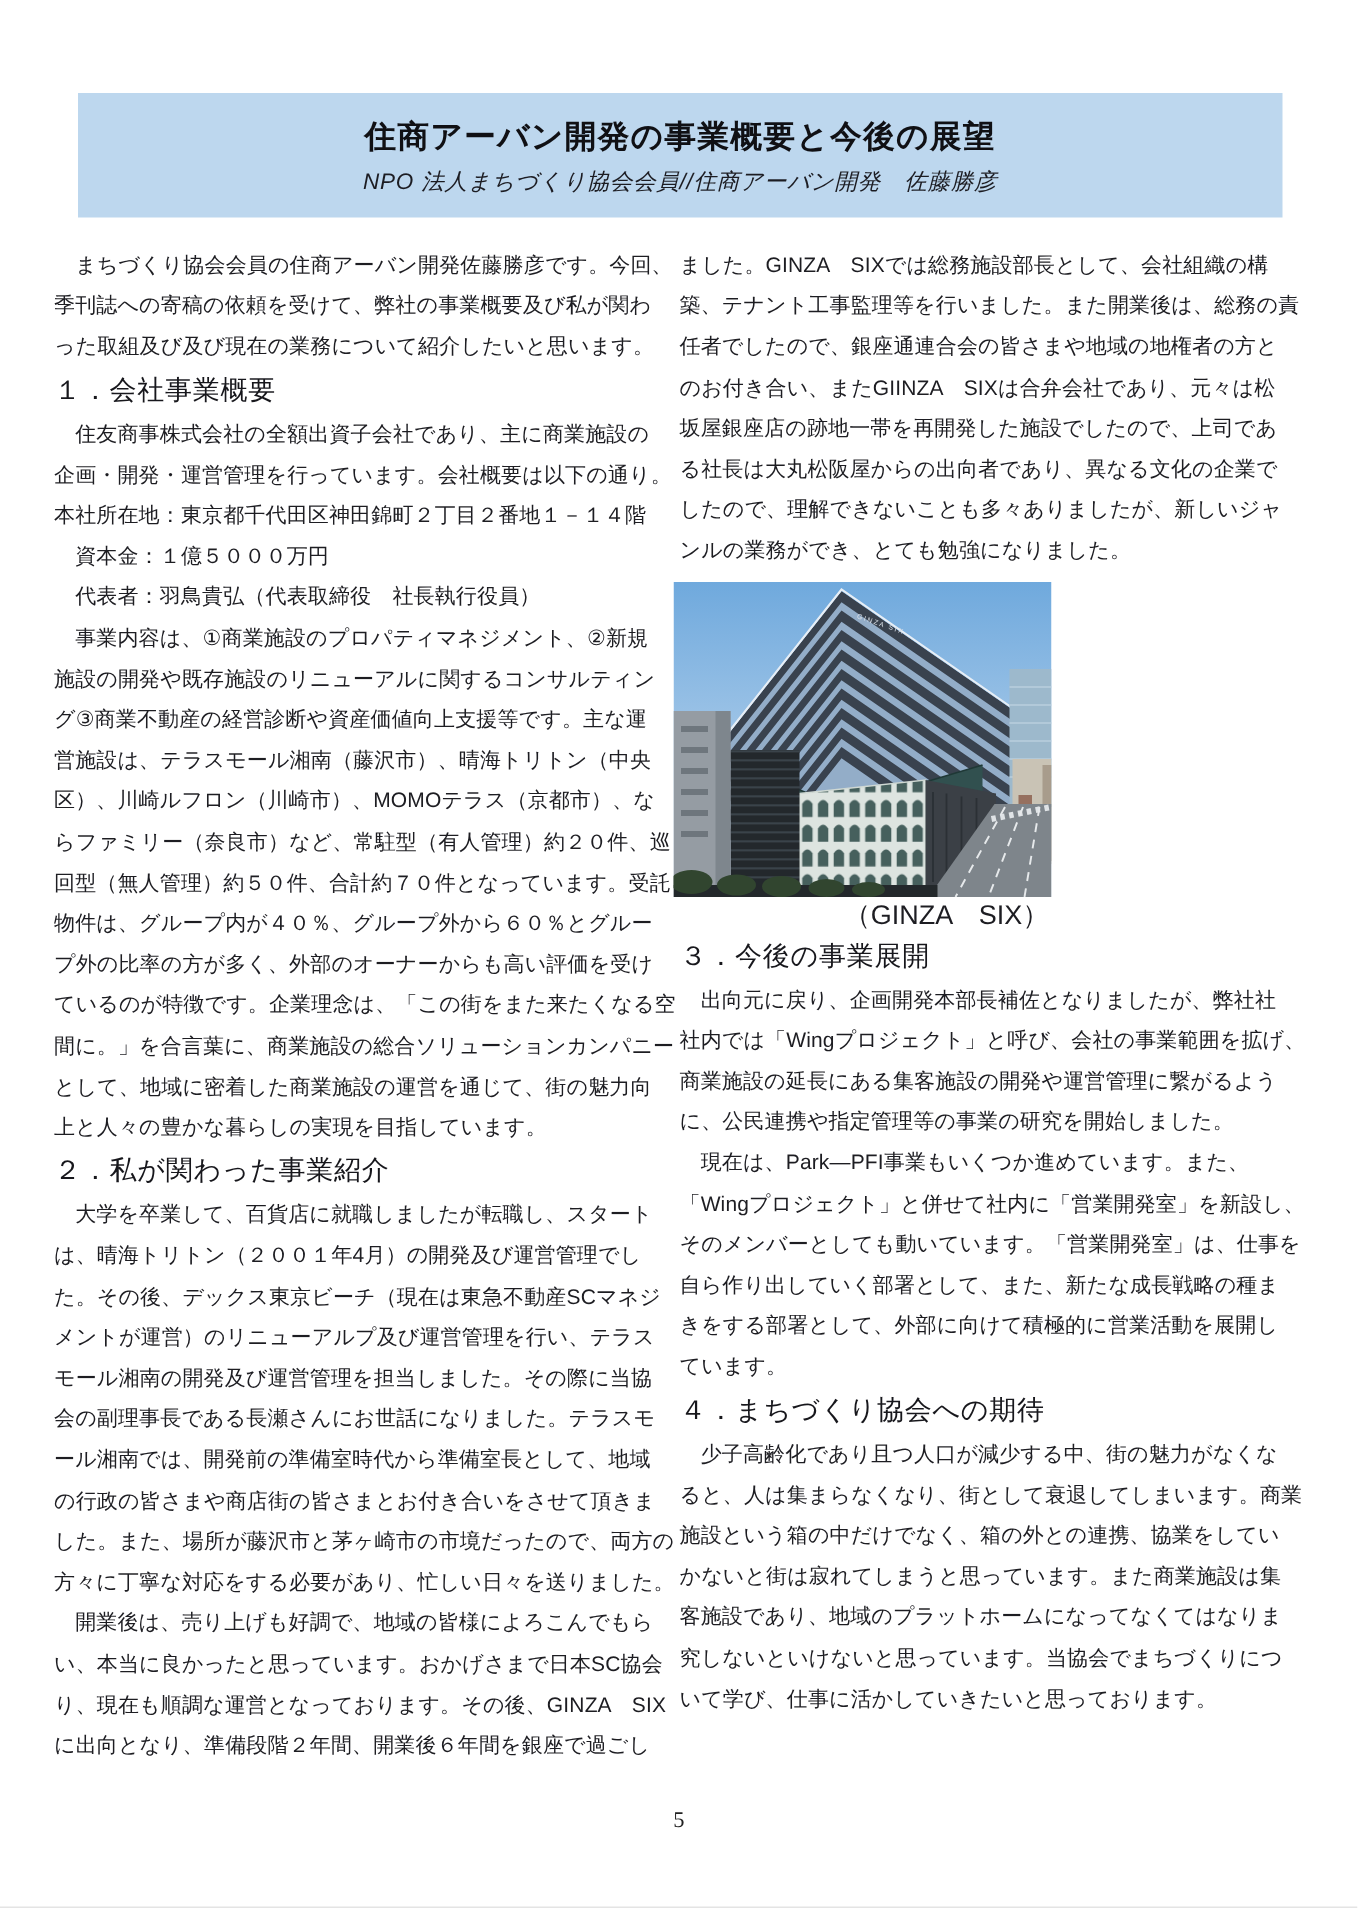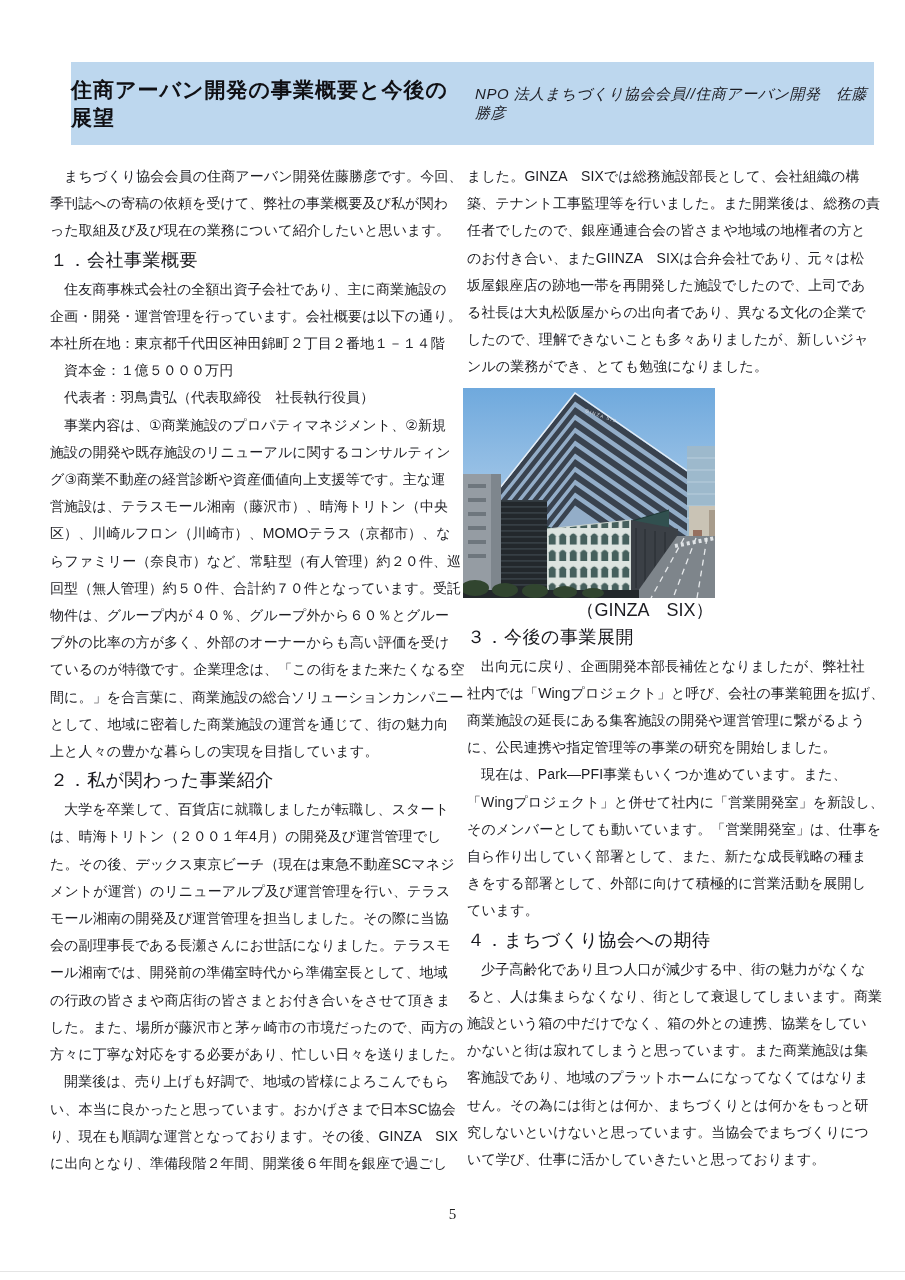--- a/index.html
+++ b/index.html
@@ -6,26 +6,26 @@
   body{
     width:905px;height:1280px;background:#ffffff;position:relative;overflow:hidden;
     font-family:"Liberation Sans","DejaVu Sans",sans-serif;
   }
   .page{position:absolute;inset:0;background:#fff;}
   .page-edge{position:absolute;left:0;top:1271px;width:905px;height:1px;background:#e4e4e4;}
 
   .header-banner{
     position:absolute;left:52px;top:62px;width:803px;height:83px;
     background:#bdd7ee;
-    display:flex;justify-content:center;align-items:center;gap:7px;margin-left:19px;
+    display:flex;flex-direction:column;justify-content:center;align-items:center;gap:7px;
   }
   .title{font-size:21px;font-weight:bold;color:#101014;letter-spacing:1px;}
   .subtitle{font-size:15px;color:#1c1c22;letter-spacing:0.5px;font-style:italic;}
 
-  .columns{position:absolute;left:50px;top:163px;width:808px;display:flex;gap:21px;}
+  .columns{position:absolute;left:36px;top:163px;width:808px;display:flex;gap:21px;}
   .col{width:396px;flex:none;}
   .line{
     font-size:14px;line-height:27.2px;color:#1d1d22;
     white-space:pre;letter-spacing:0.1px;
   }
   .heading{
     font-size:18px;line-height:31px;color:#17171c;white-space:pre;letter-spacing:0.5px;
   }
   .caption{
     font-size:18px;line-height:24px;color:#1d1d22;text-align:center;padding-right:40px;white-space:pre;
@@ -192,21 +192,20 @@
         <div class="line">そのメンバーとしても動いています。「営業開発室」は、仕事を</div>
         <div class="line">自ら作り出していく部署として、また、新たな成長戦略の種ま</div>
         <div class="line">きをする部署として、外部に向けて積極的に営業活動を展開し</div>
         <div class="line">ています。</div>
         <div class="heading">４．まちづくり協会への期待</div>
         <div class="line">　少子高齢化であり且つ人口が減少する中、街の魅力がなくな</div>
         <div class="line">ると、人は集まらなくなり、街として衰退してしまいます。商業</div>
         <div class="line">施設という箱の中だけでなく、箱の外との連携、協業をしてい</div>
         <div class="line">かないと街は寂れてしまうと思っています。また商業施設は集</div>
         <div class="line">客施設であり、地域のプラットホームになってなくてはなりま</div>
-        <div class="line">せん。その為には街とは何か、まちづくりとは何かをもっと研</div>
         <div class="line">究しないといけないと思っています。当協会でまちづくりにつ</div>
         <div class="line">いて学び、仕事に活かしていきたいと思っております。</div>
       </div>
   </div>
 
   <div class="page-number">5</div>
   <div class="page-edge"></div>
 </div>
 
 </body></html>

